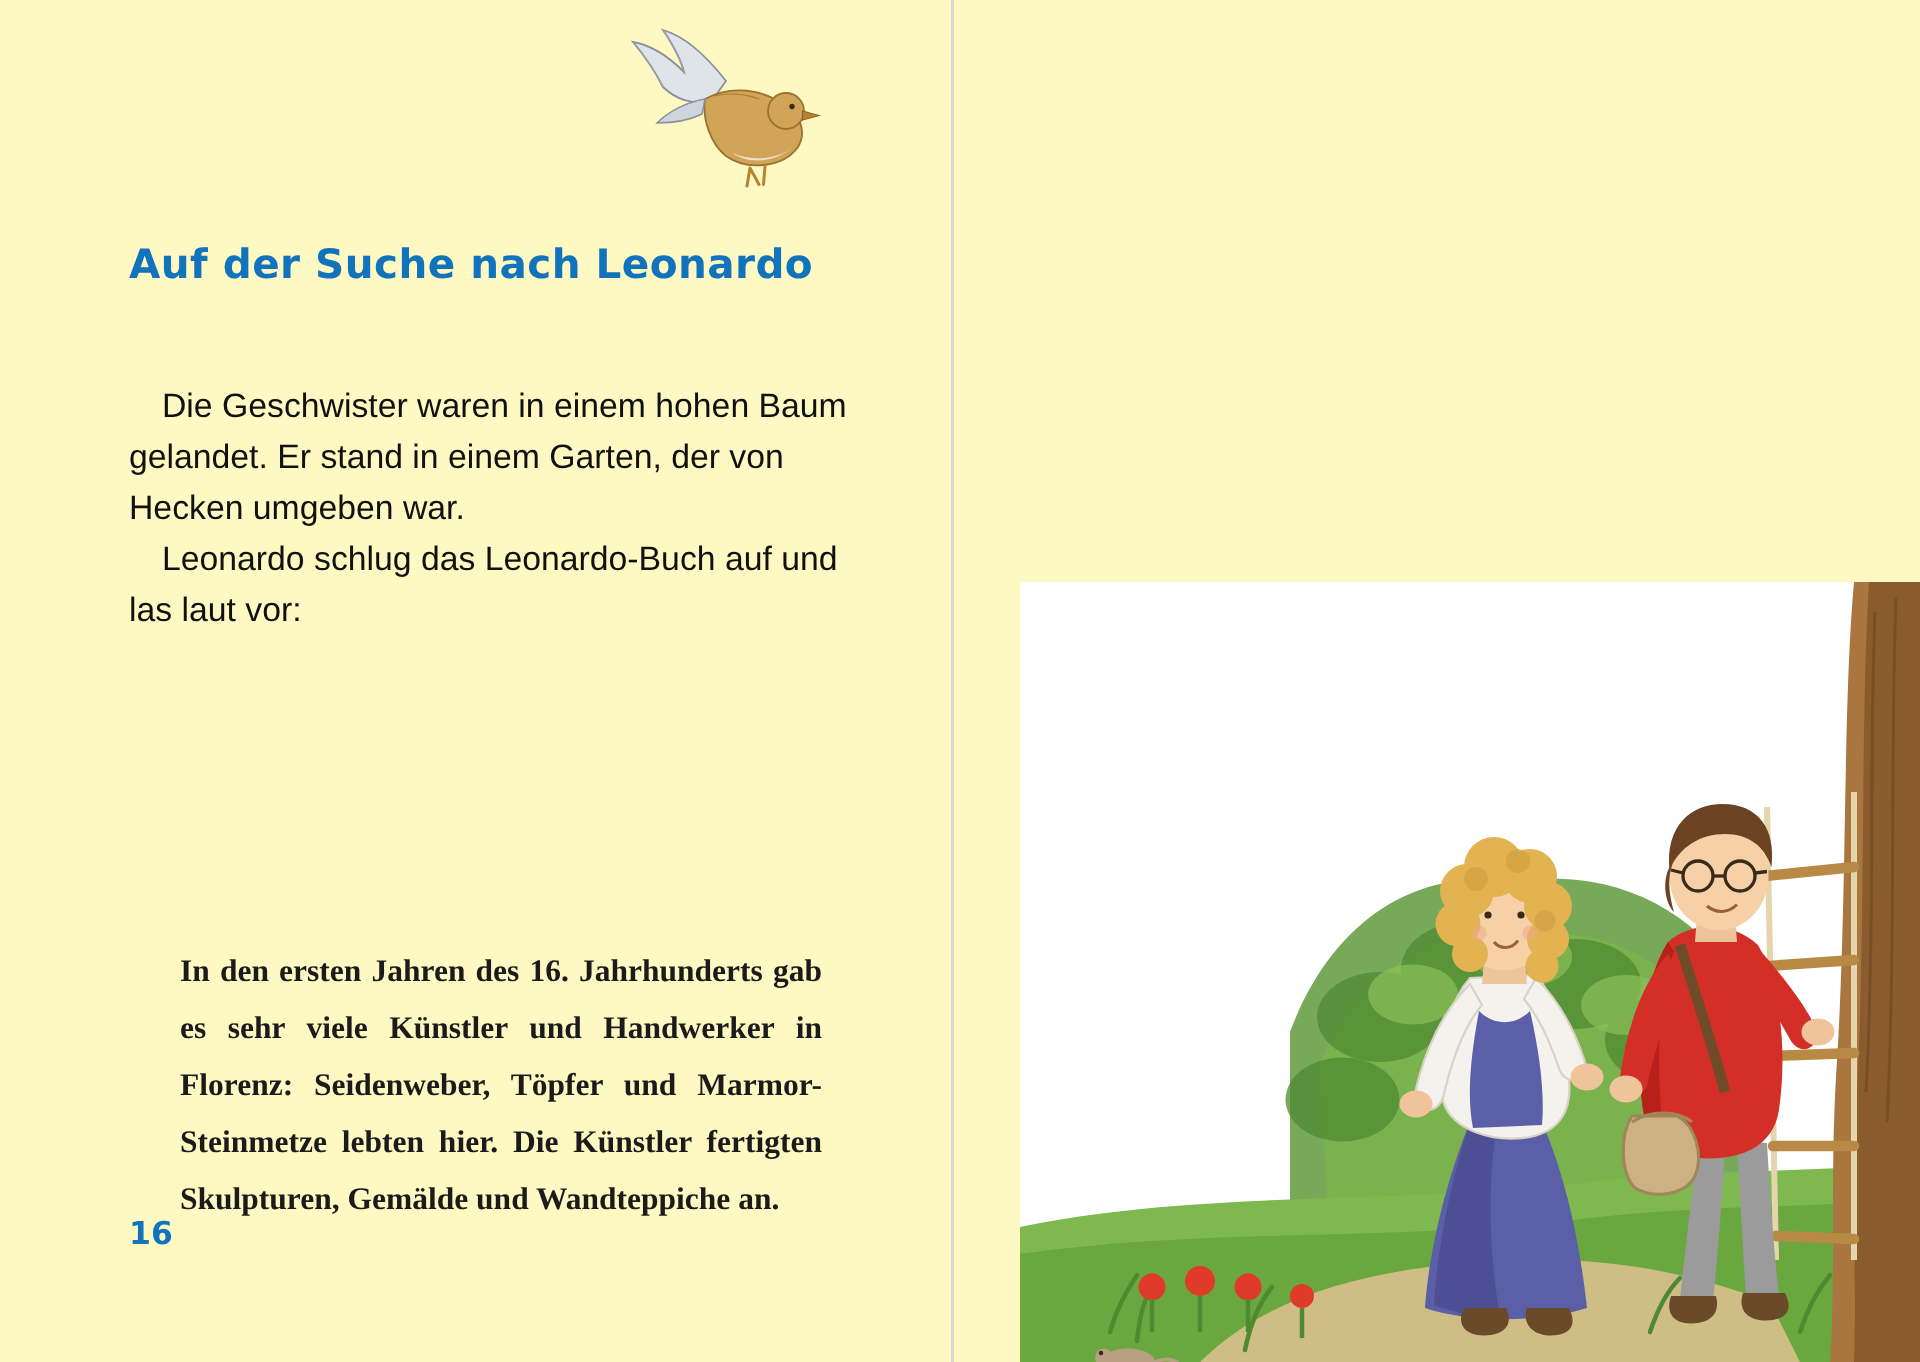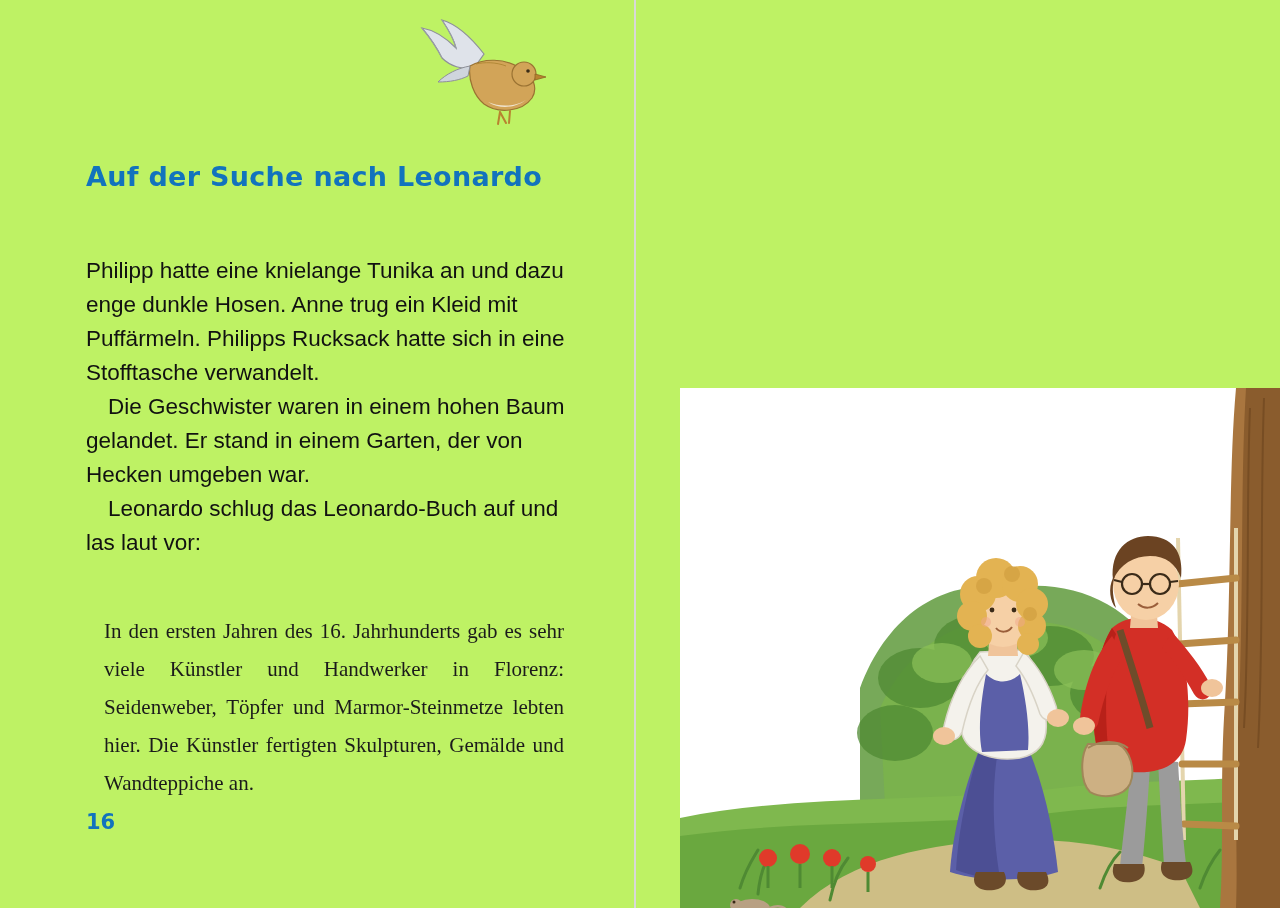--- a/index.html
+++ b/index.html
@@ -4,21 +4,21 @@
 <style>
   html, body {
     margin: 0;
     padding: 0;
     background: #ffffff;
   }
   #page {
     position: relative;
     width: 1280px;
     height: 908px;
-    background: #bef264;
+    background: #fef9c3;
     overflow: hidden;
     font-family: "Liberation Sans", sans-serif;
   }
   
   .gutter {
     position: absolute;
     left: 634px;
     top: 0;
     width: 2px;
     height: 908px;
@@ -71,21 +71,21 @@
     position: absolute;
     left: 104px;
     top: 612px;
     width: 460px;
     font-family: "Liberation Serif", serif;
     font-size: 21px;
     line-height: 38px;
     color: #1b1b1b;
     text-align: justify;
   }
-  .quote-block p { margin: 0; }
+  .quote-block p { margin: 16px; font-weight: bold; }
 
   .page-number {
     position: absolute;
     left: 86px;
     top: 810px;
     font-family: "DejaVu Sans", sans-serif;
     font-weight: bold;
     font-size: 21px;
     color: #1273bd;
     text-align: right;
@@ -138,21 +138,20 @@
 
         <path d="M112 102 L110 114 M112 102 L118 113 M122 101 L121 113" stroke="#b8832f" stroke-width="2" fill="none" stroke-linecap="round"></path>
 
         <path d="M88 54 C96 52 108 52 118 56" fill="none" stroke="#a9822f" stroke-width="0.8"></path>
       </svg>
     </div>
 
     <h1 class="chapter-title">Auf der Suche nach Leonardo</h1>
 
     <div class="body-col">
-      <p>Philipp hatte eine knielange Tunika an und dazu enge dunkle Hosen. Anne trug ein Kleid mit Puffärmeln. Philipps Rucksack hatte sich in eine Stofftasche verwandelt.</p>
       <p class="indent">Die Geschwister waren in einem hohen Baum gelandet. Er stand in einem Garten, der von Hecken umgeben war.</p>
       <p class="indent">Leonardo schlug das Leonardo-Buch auf und las laut vor:</p>
     </div>
 
     <div class="quote-block">
       <p>In den ersten Jahren des 16. Jahrhunderts gab es sehr viele Künstler und Handwerker in Florenz: Seidenweber, Töpfer und Marmor-Steinmetze lebten hier. Die Künstler fertigten Skulpturen, Gemälde und Wandteppiche an.</p>
     </div>
 
     <div class="page-number">16</div>
   </div>

